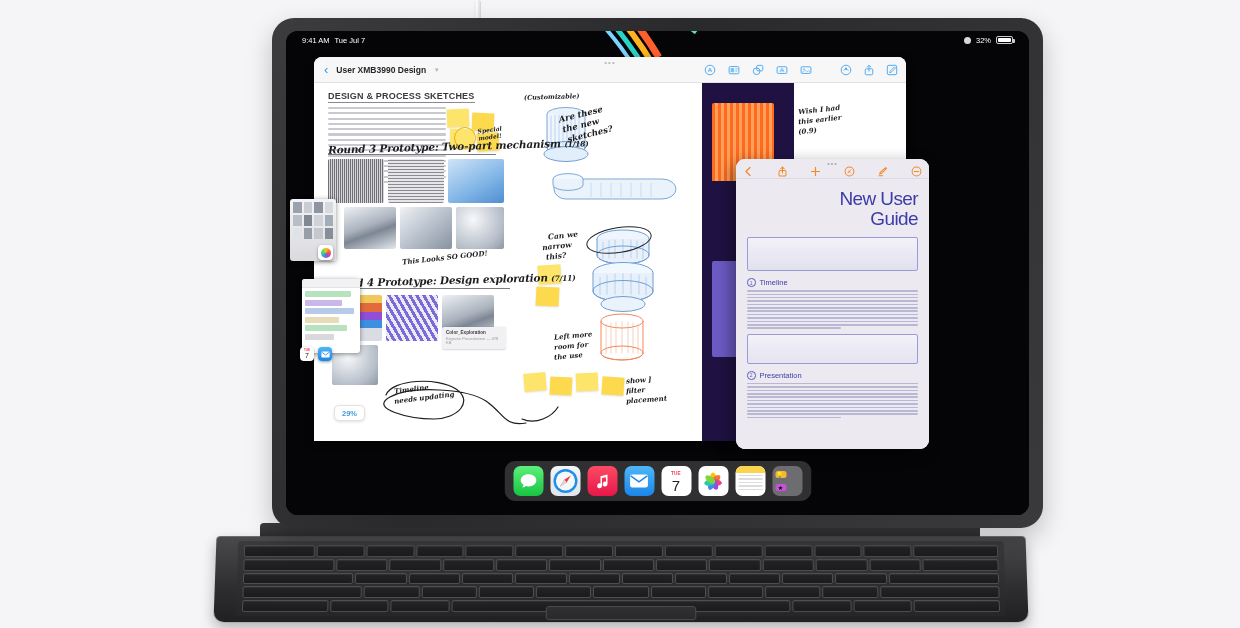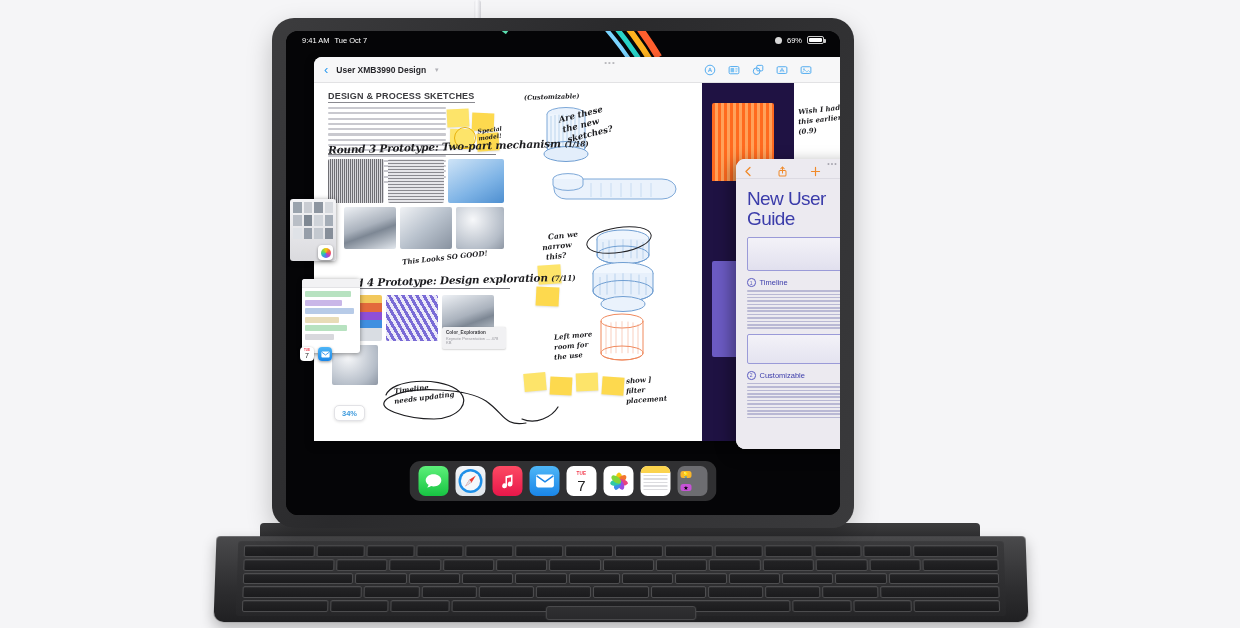--- a/index.html
+++ b/index.html
@@ -40,21 +40,21 @@
     background: linear-gradient(#303032,#2a2a2c);
     border: .5px solid #4b4b4d; border-radius: 3px;
   }
   .kb-hinge {
     position: absolute; left: 260px; top: 523px; width: 720px; height: 18px;
     background: linear-gradient(#3c3c3e,#2a2a2c); border-radius: 4px 4px 0 0;
   }
 
   
   .ipad-shell {
-    position: absolute; left: 272px; top: 18px; width: 582px; height: 510px;
+    position: absolute; left: 272px; top: 18px; width: 771px; height: 510px;
     background: linear-gradient(120deg,#3c3c3e,#2a2a2c 40%,#3a3a3c);
     border-radius: 22px;
     box-shadow: 0 10px 26px rgba(0,0,0,.22);
     padding: 13px 14px;
   }
   .ipad-screen {
     position: relative; width: 100%; height: 100%;
     background: #000; border-radius: 12px; overflow: hidden;
   }
   .camera { position: absolute; left: 50%; top: 6px; transform: translateX(-50%);
@@ -329,25 +329,25 @@
           <div class="arc a3"></div>
           <div class="arc a4"></div>
         <div class="arc b1"></div>
           <div class="arc b2"></div>
           <div class="arc b3"></div>
       </div>
 
       <div class="statusbar">
         <div class="sb-left">
           <span>9:41 AM</span>
-          <span>Tue Oct 7</span>
+          <span>Tue Jul 7</span>
         </div>
         <div class="sb-right">
           <span class="wifi-dot"></span>
-          <span>69%</span>
+          <span>32%</span>
           <span class="batt-shell">
               <span class="batt-fill"></span>
             </span>
         </div>
       </div>
 
       <div class="stack" style="left:4px; top:168px; width:46px; height:62px; background:linear-gradient(#f4f4f6,#dadade);">
         <div style="padding:3px; display:grid; grid-template-columns:repeat(4,1fr); gap:2px;">
           <div style="height:11px;background:#9aa3ad"></div>
             <div style="height:11px;background:#c9ccd2"></div>
@@ -606,21 +606,21 @@
               <path d="M12 24c6-16 52-18 70-6s2 30-22 30S-6 38 16 26s78-8 96 4 18 26 40 22" fill="none" stroke="#1d1d20" stroke-width="1.2" stroke-linecap="round"></path>
               <path d="M148 48c14 6 30-2 36-12" fill="none" stroke="#1d1d20" stroke-width="1.2" stroke-linecap="round"></path>
             </svg>
           </div>
 
           <div class="sticky" style="left:210px; top:290px; width:22px; height:18px; transform:rotate(-5deg);"></div>
           <div class="sticky o" style="left:236px; top:294px; width:22px; height:18px; transform:rotate(3deg);"></div>
           <div class="sticky" style="left:262px; top:290px; width:22px; height:18px; transform:rotate(-2deg);"></div>
           <div class="sticky o" style="left:288px; top:294px; width:22px; height:18px; transform:rotate(4deg);"></div>
 
-          <div class="pct-badge" style="left:20px; top:322px;">34%</div>
+          <div class="pct-badge" style="left:20px; top:322px;">29%</div>
 
           <div class="dark-panel" style="left:388px; top:0; width:92px; height:358px;"></div>
           <div class="accordion" style="left:398px; top:20px; width:62px; height:78px;"></div>
           <div style="position:absolute;left:398px;top:178px;width:62px;height:96px;background:#6c5bc4;border-radius:2px;"></div>
 
           <div style="position:absolute;left:484px;top:22px;">
             <div class="hand h-note" style="position:static;transform:rotate(-6deg);font-size:7px;">Wish I had</div>
             <div class="hand h-note" style="position:static;transform:rotate(-6deg);font-size:7px;margin-top:1px;">this earlier</div>
             <div class="hand h-note" style="position:static;transform:rotate(-6deg);font-size:7px;margin-top:1px;">(0.9)</div>
           </div>
@@ -665,21 +665,21 @@
           <span class="so-spacer"></span>
           <span class="so-ic">
             <svg viewBox="0 0 12 12">
                 <circle cx="6" cy="6" r="4.8" fill="none" stroke="#f08a2a" stroke-width="1.1"></circle>
                 <path d="M3.6 6h4.8" stroke="#f08a2a" stroke-width="1.2" stroke-linecap="round"></path>
               </svg>
           </span>
         </div>
 
         <div class="so-body">
-          <div class="so-title" style="white-space:pre-line;">New User
+          <div class="so-title" style="white-space:pre-line;text-align:right;">New User
 Guide</div>
 
           <div class="so-fig"></div>
 
           <div class="so-sec">
             <span class="so-num">1</span>
             <span class="so-sec-t">Timeline</span>
           </div>
           <div class="so-p">
             <i></i>
@@ -693,21 +693,21 @@
               <i></i>
               <i></i>
               <i></i>
               <i class="s"></i>
           </div>
 
           <div class="so-fig2"></div>
 
           <div class="so-sec">
             <span class="so-num">2</span>
-            <span class="so-sec-t">Customizable</span>
+            <span class="so-sec-t">Presentation</span>
           </div>
           <div class="so-p">
             <i></i>
               <i></i>
               <i></i>
               <i></i>
               <i></i>
               <i></i>
               <i></i>
               <i></i>

